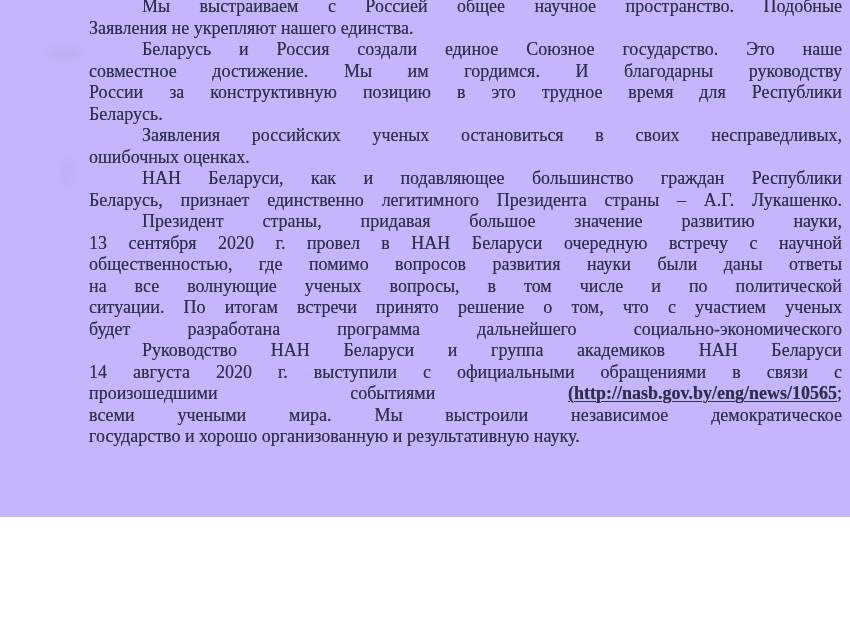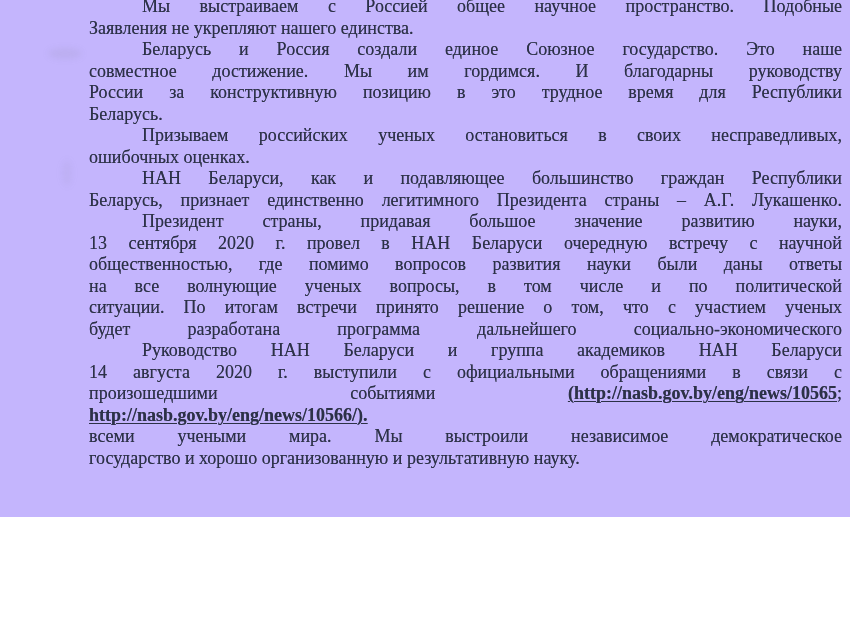--- a/index.html
+++ b/index.html
@@ -75,40 +75,39 @@
         <div class="line indent"><span>Мы выстраиваем с Россией общее научное пространство. Подобные</span></div>
         <div class="line lastline"><span>Заявления не укрепляют нашего единства.</span></div>
       </div>
       <div class="para">
         <div class="line indent"><span>Беларусь и Россия создали единое Союзное государство. Это наше</span></div>
         <div class="line"><span>совместное достижение. Мы им гордимся. И благодарны руководству</span></div>
         <div class="line"><span>России за конструктивную позицию в это трудное время для Республики</span></div>
         <div class="line lastline"><span>Беларусь.</span></div>
       </div>
       <div class="para">
-        <div class="line indent"><span>Призываем российских ученых остановиться в своих несправедливых,</span></div>
+        <div class="line indent"><span>Заявления российских ученых остановиться в своих несправедливых,</span></div>
         <div class="line lastline"><span>ошибочных оценках.</span></div>
       </div>
       <div class="para">
         <div class="line indent"><span>НАН Беларуси, как и подавляющее большинство граждан Республики</span></div>
         <div class="line"><span>Беларусь, признает единственно легитимного Президента страны – А.Г. Лукашенко.</span></div>
       </div>
       <div class="para">
         <div class="line indent"><span>Президент страны, придавая большое значение развитию науки,</span></div>
         <div class="line"><span>13 сентября 2020 г. провел в НАН Беларуси очередную встречу с научной</span></div>
         <div class="line"><span>общественностью, где помимо вопросов развития науки были даны ответы</span></div>
         <div class="line"><span>на все волнующие ученых вопросы, в том числе и по политической</span></div>
         <div class="line"><span>ситуации. По итогам встречи принято решение о том, что с участием ученых</span></div>
         <div class="line"><span>будет разработана программа дальнейшего социально-экономического</span></div>
       </div>
       <div class="para">
         <div class="line indent"><span>Руководство НАН Беларуси и группа академиков НАН Беларуси</span></div>
         <div class="line"><span>14 августа 2020 г. выступили с официальными обращениями в связи с</span></div>
         <div class="line"><span>произошедшими</span> <span>событиями</span> <span class="u">(http://nasb.gov.by/eng/news/10565</span><span>;</span></div>
-        <div class="line lastline"><span class="u">http://nasb.gov.by/eng/news/10566/).</span></div>
       </div>
       <div class="para">
         <div class="line"><span>всеми учеными мира. Мы выстроили независимое демократическое</span></div>
         <div class="line lastline"><span>государство и хорошо организованную и результативную науку.</span></div>
       </div>
     </div>
 
   <div class="signature">
     <div>Президиум Национальной</div>
     <div>академии наук Беларуси</div>

